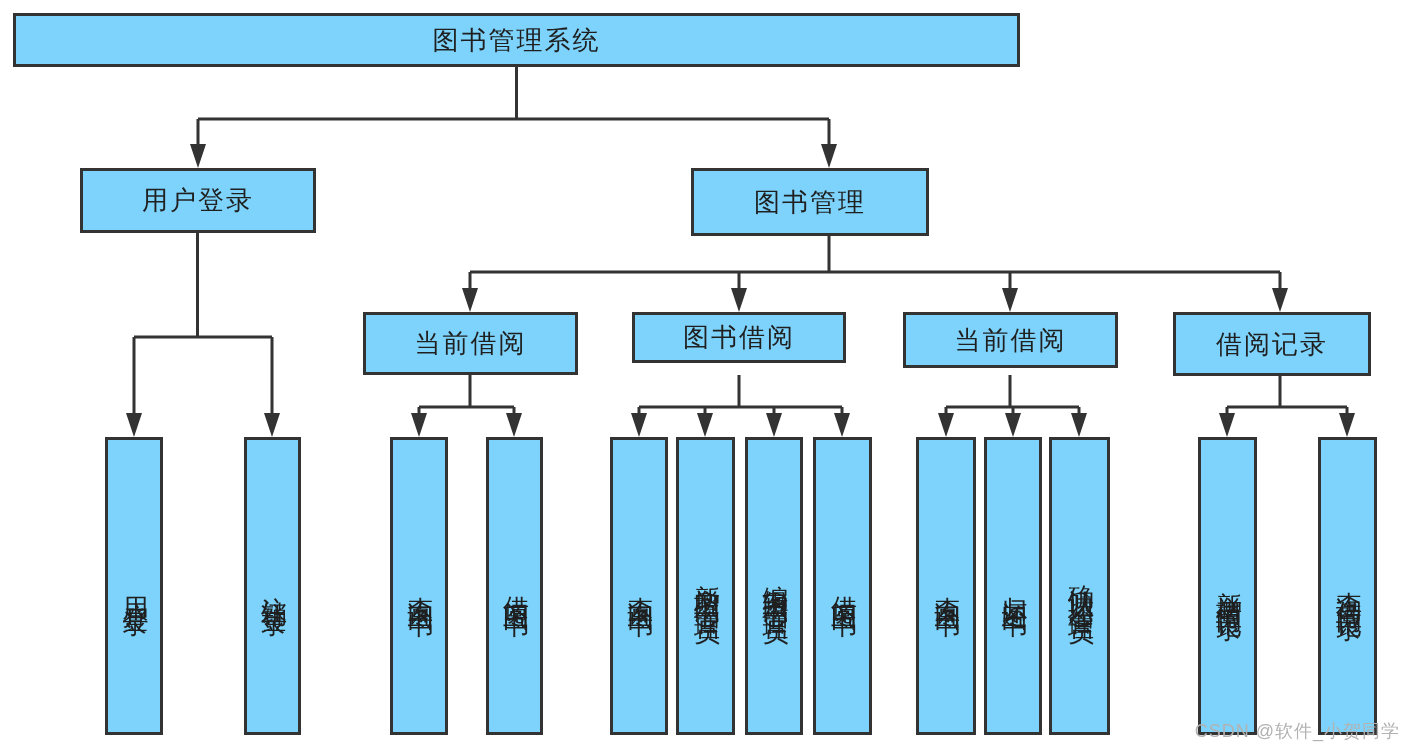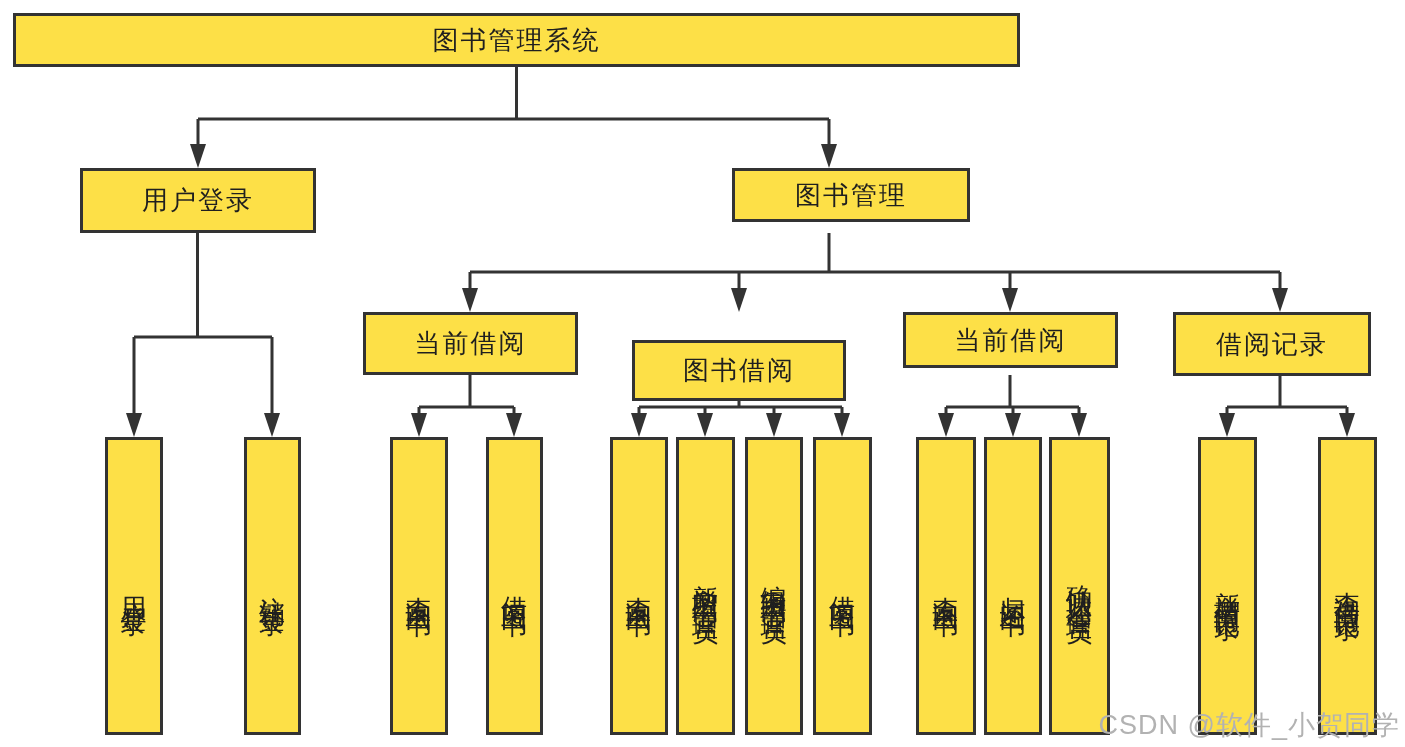--- a/index.html
+++ b/index.html
@@ -2,31 +2,31 @@
 <html><head>
 <meta charset="utf-8">
 <style>
   html,body{margin:0;padding:0;background:#ffffff;}
   .canvas{
     position:relative;width:1405px;height:747px;background:#ffffff;
     font-family:"Liberation Sans","DejaVu Sans",sans-serif;color:#1f1f1f;overflow:hidden;
   }
   .connectors{position:absolute;left:0;top:0;width:1405px;height:747px;z-index:1;}
   .node{
-    position:absolute;box-sizing:border-box;background:#fde047;border:3px solid #333333;
-    display:flex;align-items:center;justify-content:center;z-index:2;
+    position:absolute;box-sizing:border-box;background:#7dd3fc;border:3px solid #333333;
+    display:flex;align-items:center;justify-content:center;z-index:2;font-family:Liberation Mono, monospace;
   }
   .h-label{font-size:26px;letter-spacing:2px;white-space:nowrap;}
   .leaf .v-label{
     writing-mode:vertical-rl;text-orientation:mixed;
     font-size:26px;line-height:1;letter-spacing:5px;white-space:nowrap;
   }
   .watermark{
     position:absolute;right:5px;bottom:4px;z-index:3;
-    color:#b2b2b2;font-size:27px;letter-spacing:1px;white-space:nowrap;
+    color:#b2b2b2;font-size:18px;letter-spacing:1px;white-space:nowrap;
   }
 </style>
 </head>
 <body>
 
 <div class="canvas">
 
   <svg class="connectors" viewBox="0 0 1405 747" xmlns="http://www.w3.org/2000/svg" aria-hidden="true">
     <g stroke="#333333" stroke-width="3" fill="none">
 
@@ -66,28 +66,28 @@
       M1339 413 L1355 413 L1347 437 Z"></path>
   </svg>
 
   <div class="node" style="left:13px;top:13px;width:1007px;height:54px;">
     <span class="h-label">图书管理系统</span>
   </div>
 
   <div class="node" style="left:80px;top:168px;width:236px;height:65px;">
     <span class="h-label">用户登录</span>
   </div>
-  <div class="node" style="left:732px;top:168px;width:238px;height:54px;">
+  <div class="node" style="left:691px;top:168px;width:238px;height:68px;">
     <span class="h-label">图书管理</span>
   </div>
 
   <div class="node" style="left:363px;top:312px;width:215px;height:63px;">
     <span class="h-label">当前借阅</span>
   </div>
-  <div class="node" style="left:632px;top:312px;width:214px;height:61px;margin-top:28px;">
+  <div class="node" style="left:632px;top:312px;width:214px;height:51px;">
     <span class="h-label">图书借阅</span>
   </div>
   <div class="node" style="left:903px;top:312px;width:215px;height:56px;">
     <span class="h-label">当前借阅</span>
   </div>
   <div class="node" style="left:1173px;top:312px;width:198px;height:64px;">
     <span class="h-label">借阅记录</span>
   </div>
 
   <div class="node leaf" style="left:105px;top:437px;width:58px;height:298px;">

